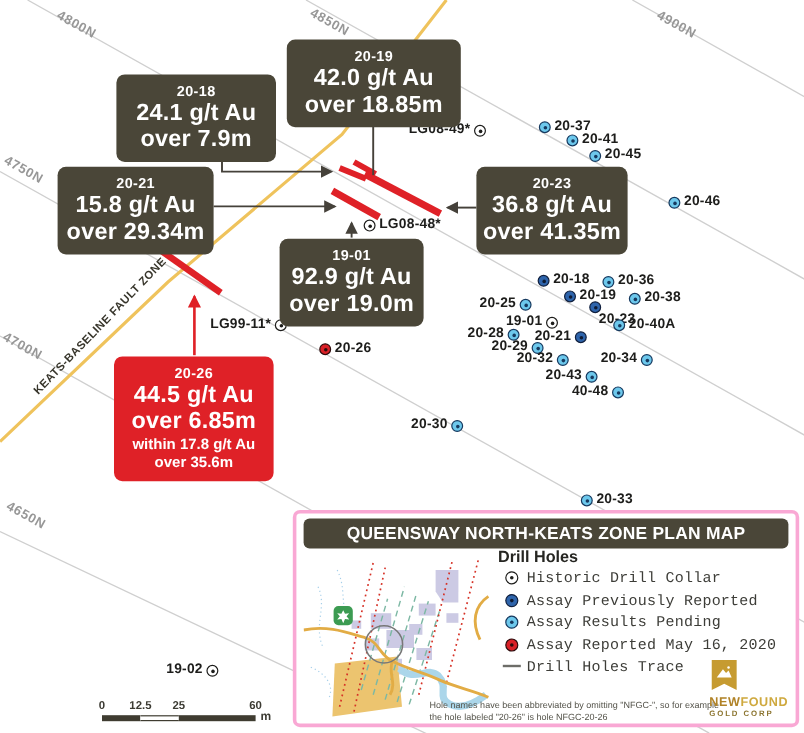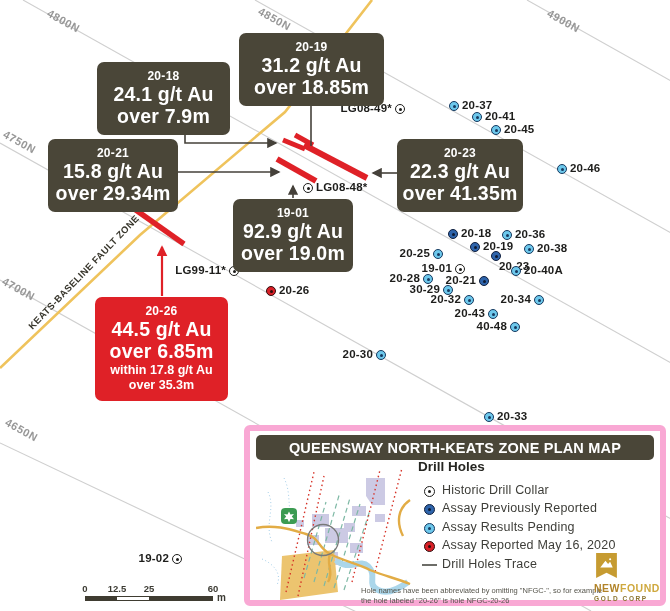--- a/index.html
+++ b/index.html
@@ -43,28 +43,28 @@
   
   .callout{position:absolute;z-index:4;border-radius:7px;color:#fff;text-align:center;
            padding:5px 3px 7px 3px;box-sizing:border-box;}
   .callout.dark{background:#4a4638;}
   .callout.red{background:#df2127;}
   .c-id{font-size:12px;font-weight:bold;letter-spacing:.3px;margin:2px 0 1px 0;}
   .c-line{font-size:19.5px;font-weight:bold;line-height:1.12;letter-spacing:.2px;}
   .c-sub{font-size:12.5px;font-weight:bold;line-height:1.25;}
   
   #legend{position:absolute;z-index:5;left:244px;top:425px;width:422px;height:181px;
-          background:#fff;border:6px solid #f9a8d4;border-radius:6px;box-sizing:border-box;}
+          background:#fff;border:3px solid #f9a8d4;border-radius:6px;box-sizing:border-box;}
   #legend-titlebar{position:absolute;left:6px;top:4px;right:6px;height:25px;background:#4a4638;
           border-radius:5px;color:#fff;font-weight:bold;font-size:14.5px;letter-spacing:.2px;
           display:flex;align-items:center;justify-content:center;white-space:nowrap;}
   #inset-map{position:absolute;left:6px;top:33px;}
   #legend-list{position:absolute;left:166px;top:26px;width:250px;}
   .legend-header{font-size:13.5px;font-weight:bold;color:#262622;margin:2px 0 4px 2px;}
-  .legend-row{display:flex;align-items:flex-end;height:18.5px;}
+  .legend-row{display:flex;align-items:flex-start;height:18.5px;font-family:Liberation Mono, monospace;}
   .legend-row .icon-cell{width:26px;display:flex;justify-content:center;position:relative;height:12px;}
   .legend-row .dot{position:relative;left:0;top:1px;width:11px;height:11px;}
   .legend-row .llabel{font-size:12.5px;color:#3d3d38;letter-spacing:.2px;}
   .trace-dash{display:block;width:15px;height:0;border-top:2px solid #6d6d68;margin-top:5px;}
   .legend-note{position:absolute;left:111px;top:155px;width:250px;font-size:7.5px;
                color:#55544b;line-height:1.35;}
   
   .legend-row.pending  .dot{background:#6dc8ec;border:1.8px solid #16395f;box-sizing:border-box;}
   .legend-row.pending  .core{background:#16395f;}
   .legend-row.reported .dot{background:#2e64ab;border:1.8px solid #101f3d;box-sizing:border-box;}
@@ -251,21 +251,21 @@
       <div class="hole reported" style="left: 484px; top: 281px;">
         <span class="dot">
           <span class="core"></span>
         </span>
         <span class="hlabel left">20-21</span>
       </div>
       <div class="hole pending" style="left: 448px; top: 290px;">
         <span class="dot">
           <span class="core"></span>
         </span>
-        <span class="hlabel left">30-29</span>
+        <span class="hlabel left">20-29</span>
       </div>
       <div class="hole pending" style="left: 469px; top: 300px;">
         <span class="dot">
           <span class="core"></span>
         </span>
         <span class="hlabel left">20-32</span>
       </div>
       <div class="hole pending" style="left: 539px; top: 300px;">
         <span class="dot">
           <span class="core"></span>
@@ -305,44 +305,44 @@
     </div>
 
   <div id="callouts-layer">
       <div class="callout dark" style="left: 97px; top: 62px; width: 133px;">
         <div class="c-id">20-18</div>
         <div class="c-line">24.1 g/t Au</div>
         <div class="c-line">over 7.9m</div>
       </div>
       <div class="callout dark" style="left: 239px; top: 33px; width: 145px;">
         <div class="c-id">20-19</div>
-        <div class="c-line">31.2 g/t Au</div>
+        <div class="c-line">42.0 g/t Au</div>
         <div class="c-line">over 18.85m</div>
       </div>
       <div class="callout dark" style="left: 48px; top: 139px; width: 130px;">
         <div class="c-id">20-21</div>
         <div class="c-line">15.8 g/t Au</div>
         <div class="c-line">over 29.34m</div>
       </div>
       <div class="callout dark" style="left: 397px; top: 139px; width: 126px;">
         <div class="c-id">20-23</div>
-        <div class="c-line">22.3 g/t Au</div>
+        <div class="c-line">36.8 g/t Au</div>
         <div class="c-line">over 41.35m</div>
       </div>
       <div class="callout dark" style="left: 233px; top: 199px; width: 120px;">
         <div class="c-id">19-01</div>
         <div class="c-line">92.9 g/t Au</div>
         <div class="c-line">over 19.0m</div>
       </div>
       <div class="callout red" style="left: 95px; top: 297px; width: 133px;">
         <div class="c-id">20-26</div>
         <div class="c-line">44.5 g/t Au</div>
         <div class="c-line">over 6.85m</div>
         <div class="c-sub">within 17.8 g/t Au</div>
-        <div class="c-sub">over 35.3m</div>
+        <div class="c-sub">over 35.6m</div>
       </div>
     </div>
 
   <div id="scalebar">
     <span class="tick t0">0</span>
     <span class="tick t1">12.5</span>
     <span class="tick t2">25</span>
     <span class="tick t3">60</span>
     <span class="bar">
       <span class="seg d" style="width:32px"></span>

